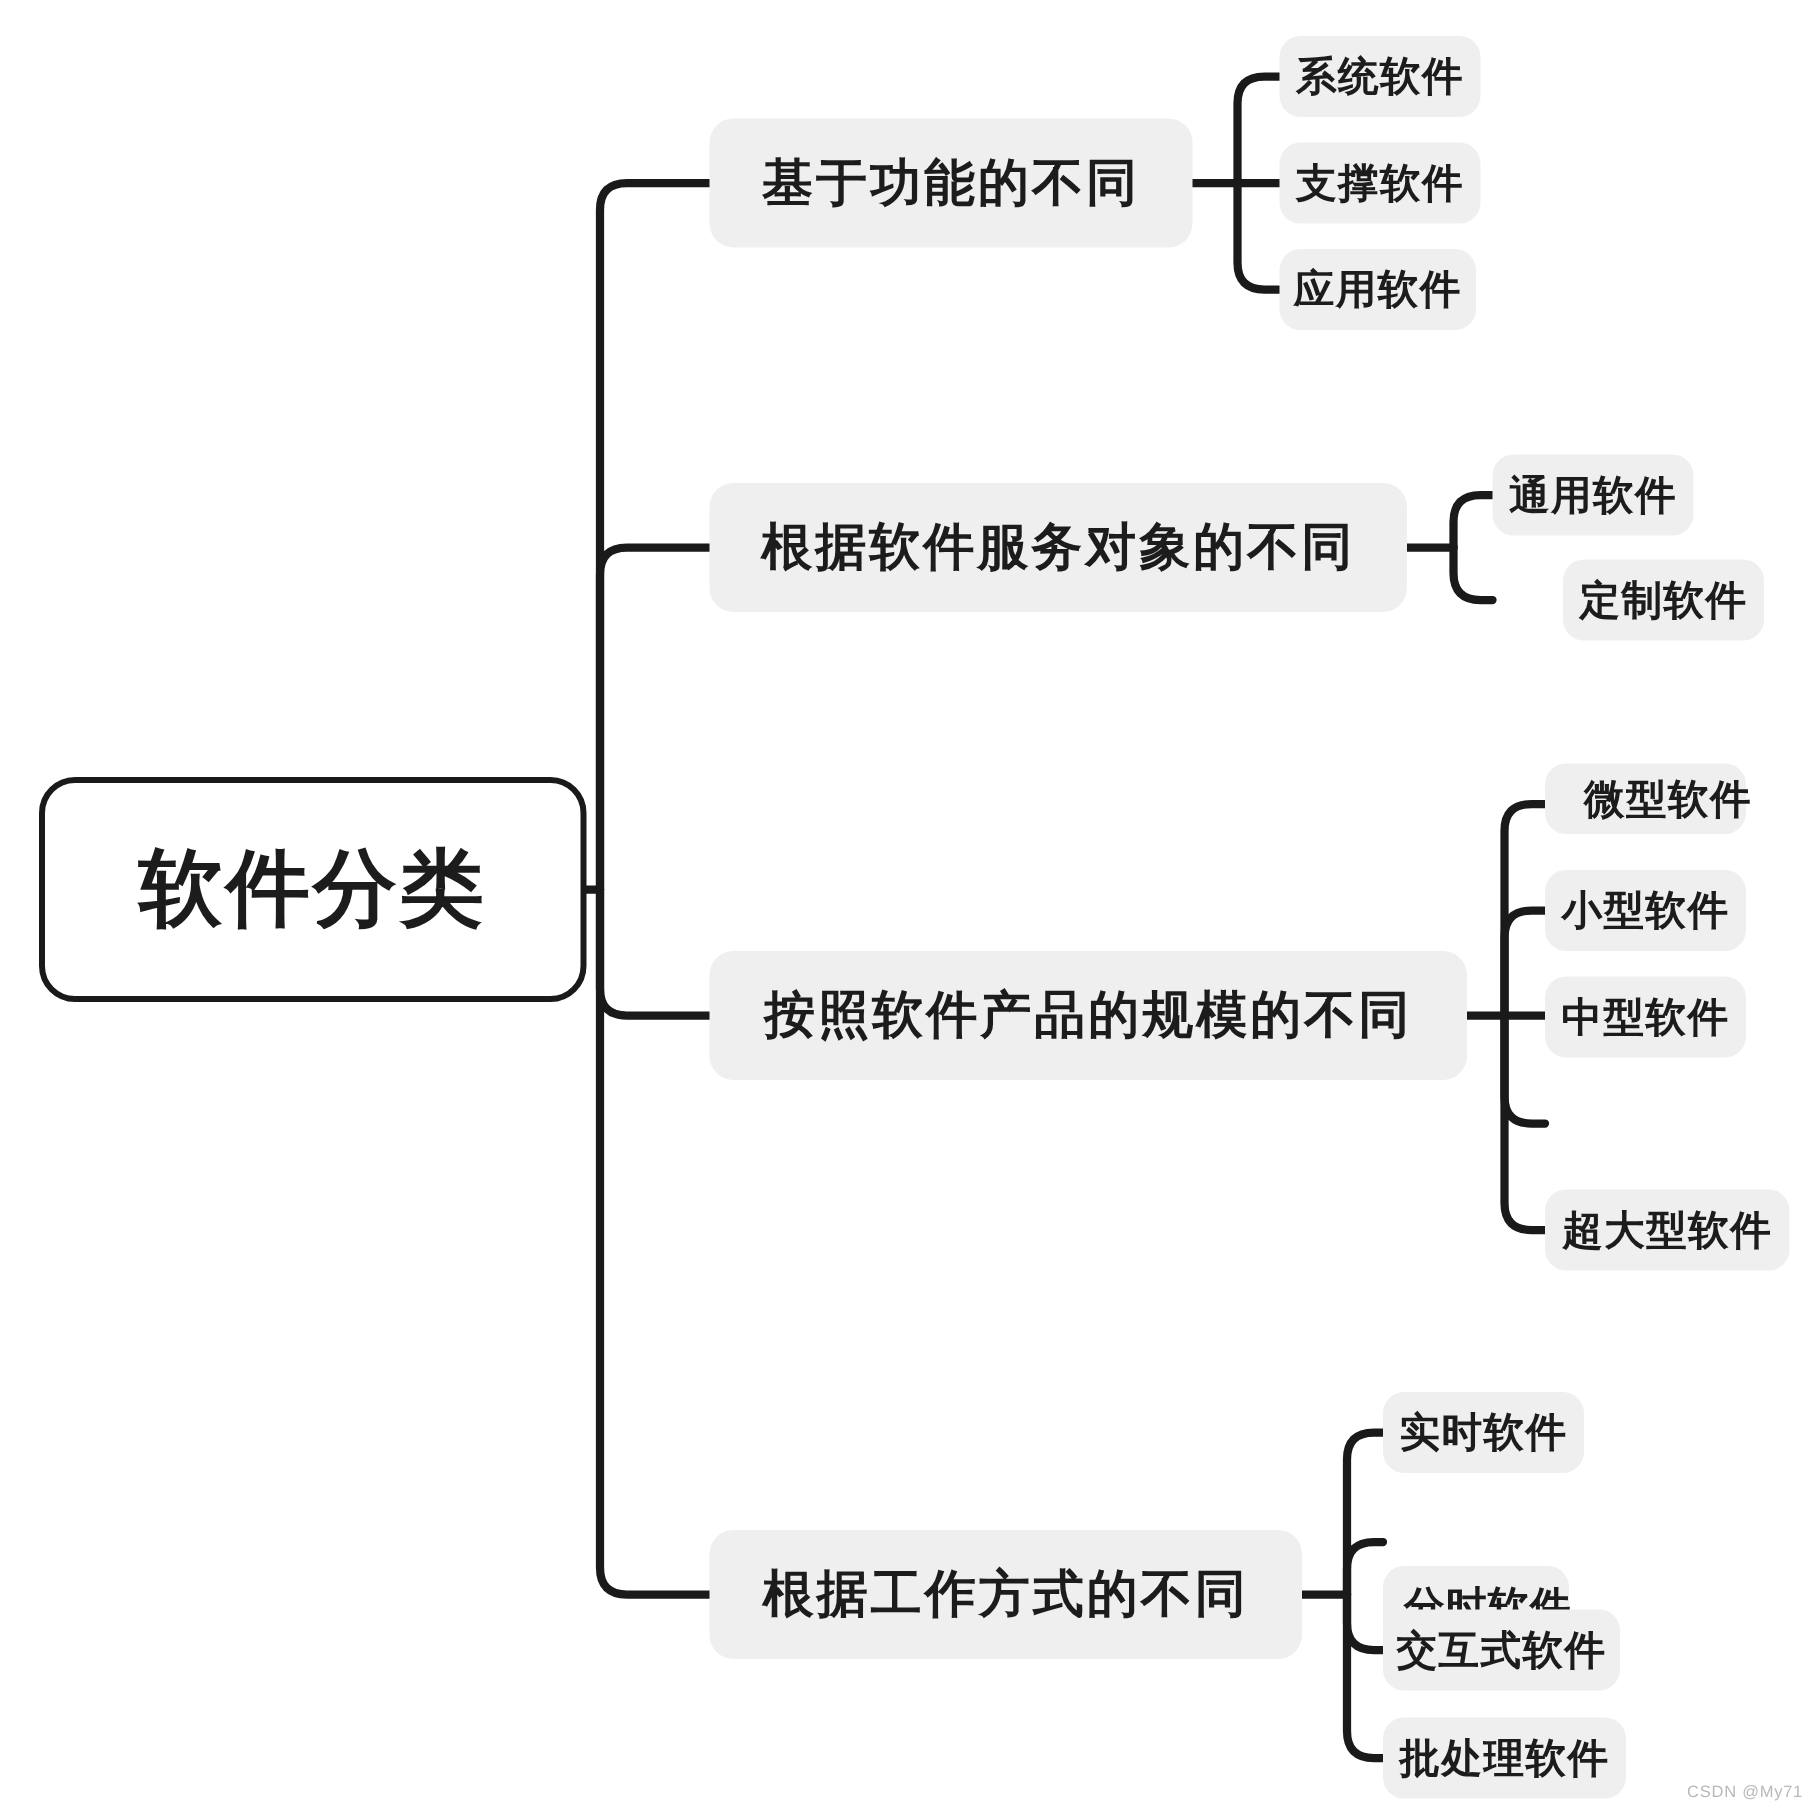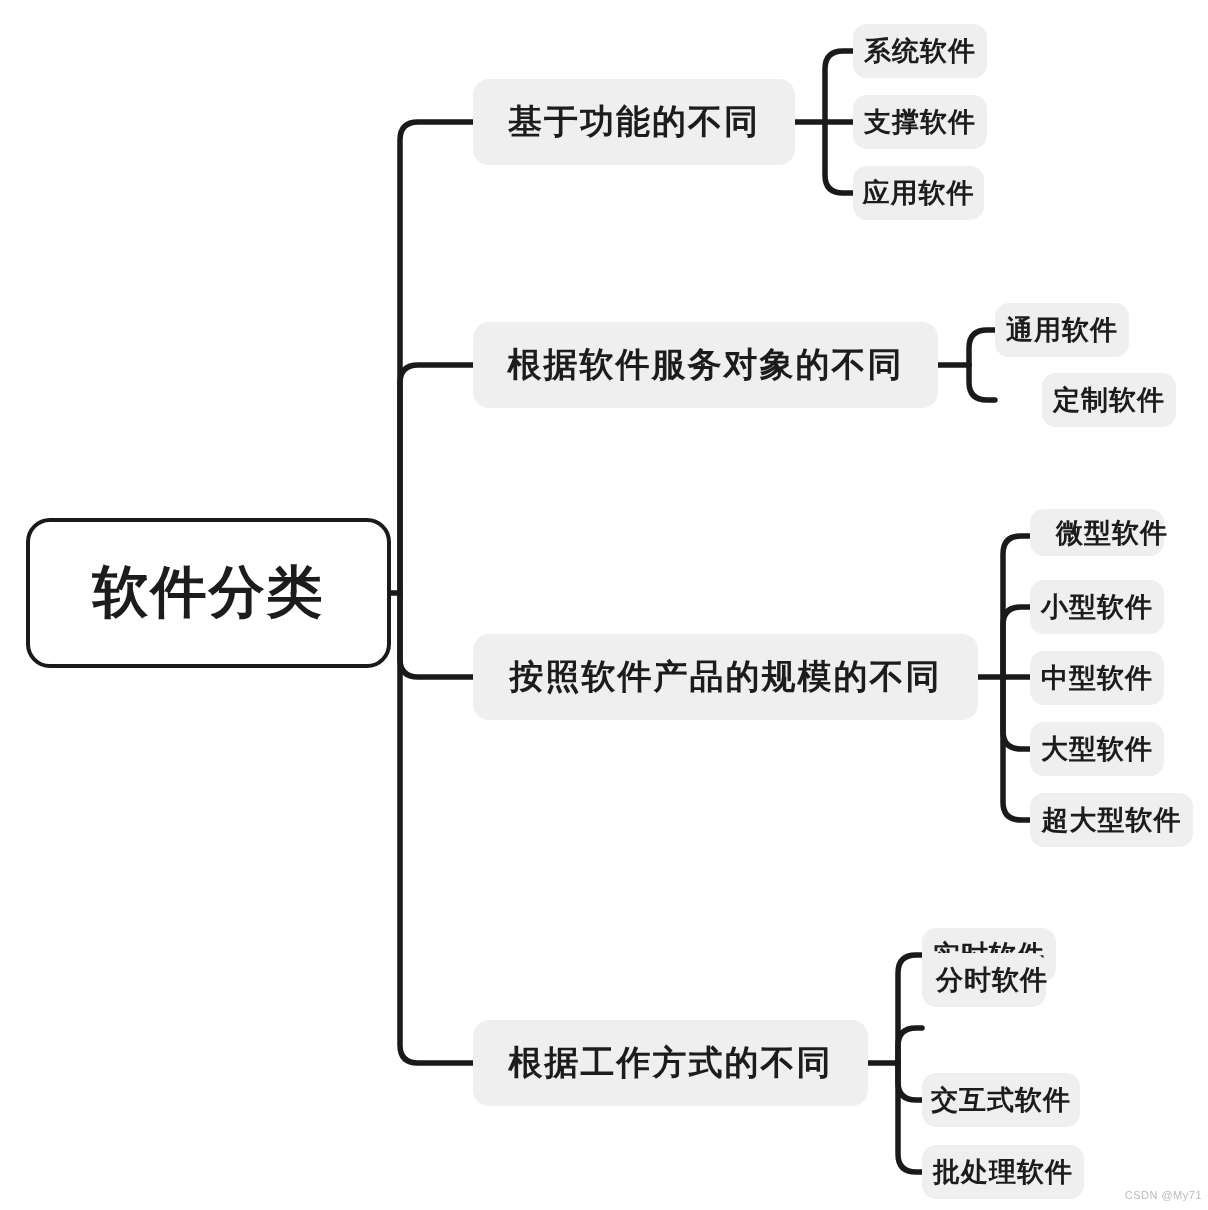--- a/index.html
+++ b/index.html
@@ -135,34 +135,31 @@
   </div>
   <div class="node child" style="left:1030px; top:509px; width:134px; height:47px;padding-left:30px;">
     <span>微型软件</span>
   </div>
   <div class="node child" style="left:1030px; top:580px; width:134px; height:54px;">
     <span>小型软件</span>
   </div>
   <div class="node child" style="left:1030px; top:651px; width:134px; height:54px;">
     <span>中型软件</span>
   </div>
-  <div class="node child" style="left:1030px; top:722px; width:134px; height:54px;">
-    <span>大型软件</span>
-  </div>
   <div class="node child" style="left:1030px; top:793px; width:163px; height:54px;">
     <span>超大型软件</span>
   </div>
 
   <div class="node parent" style="left:473px; top:1020px; width:395px; height:86px;">
     <span>根据工作方式的不同</span>
   </div>
   <div class="node child" style="left:922px; top:928px; width:134px; height:54px;">
     <span>实时软件</span>
   </div>
-  <div class="node child" style="left:922px; top:953px; width:124px; height:54px;padding-left:16px;">
+  <div class="node child" style="left:922px; top:1044px; width:124px; height:54px;padding-left:16px;">
     <span>分时软件</span>
   </div>
   <div class="node child" style="left:922px; top:1073px; width:158px; height:54px;text-align:right;">
     <span>交互式软件</span>
   </div>
   <div class="node child" style="left:922px; top:1145px; width:162px; height:54px;">
     <span>批处理软件</span>
   </div>
 
   <div class="watermark">CSDN @My71</div>

